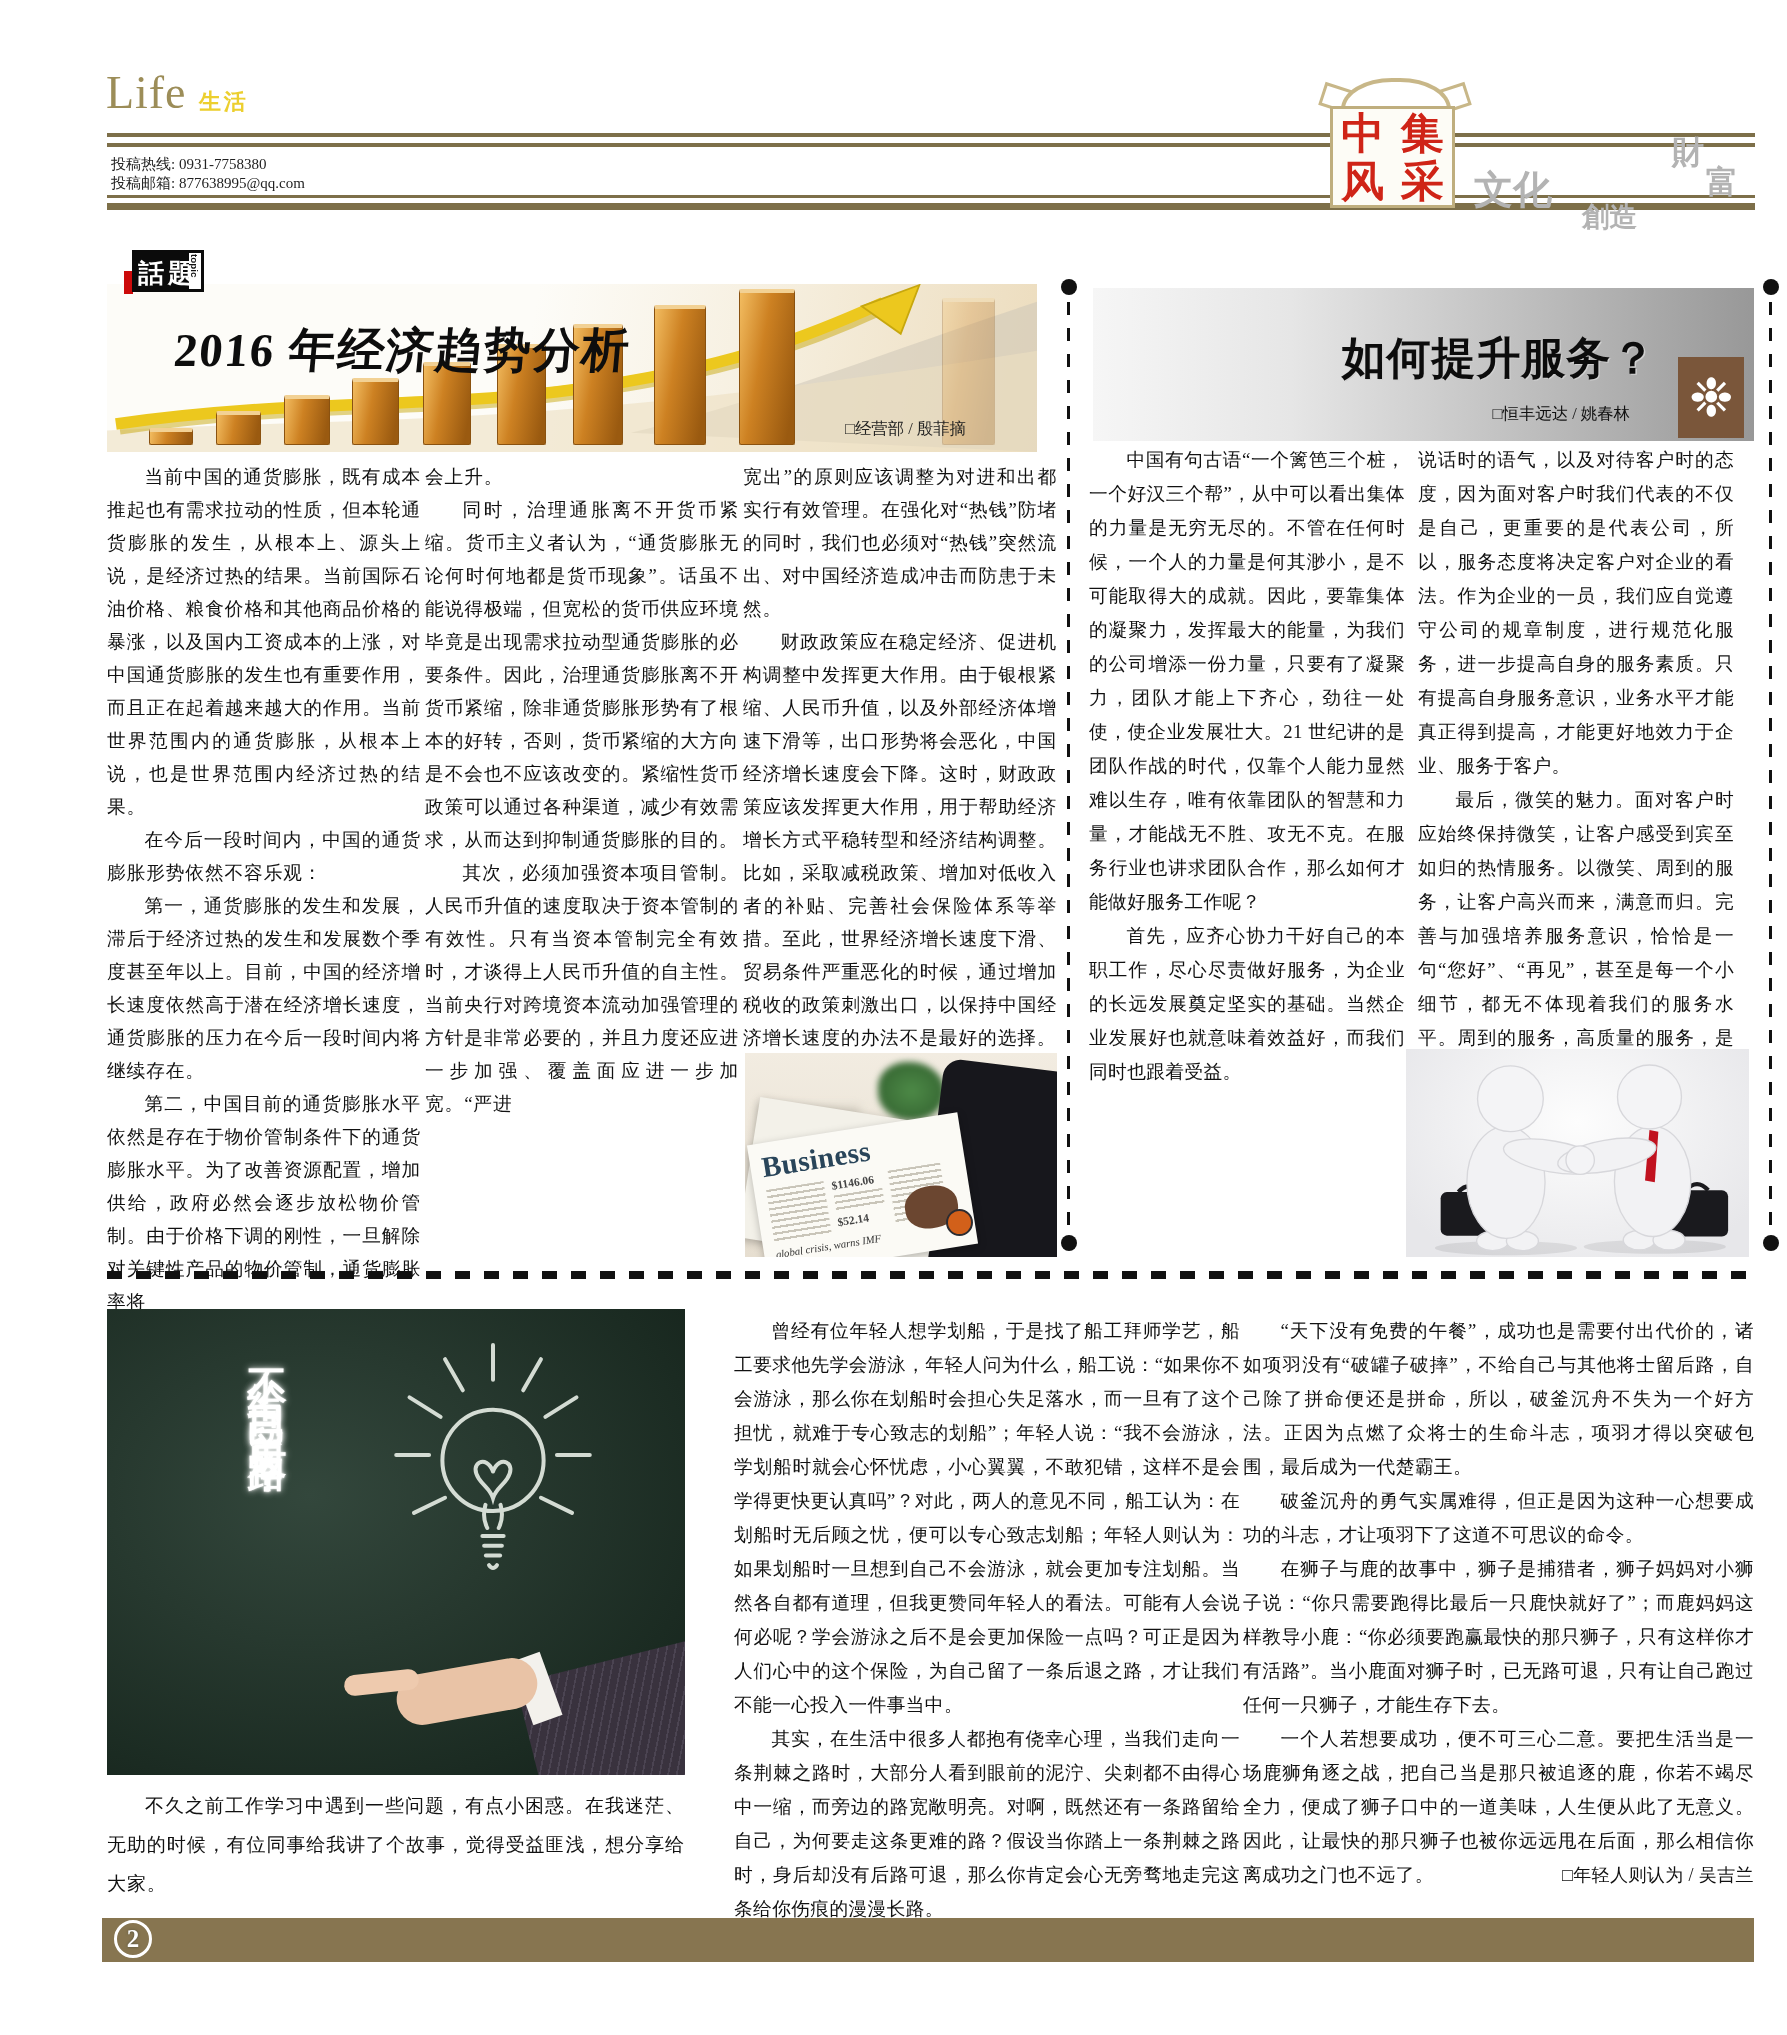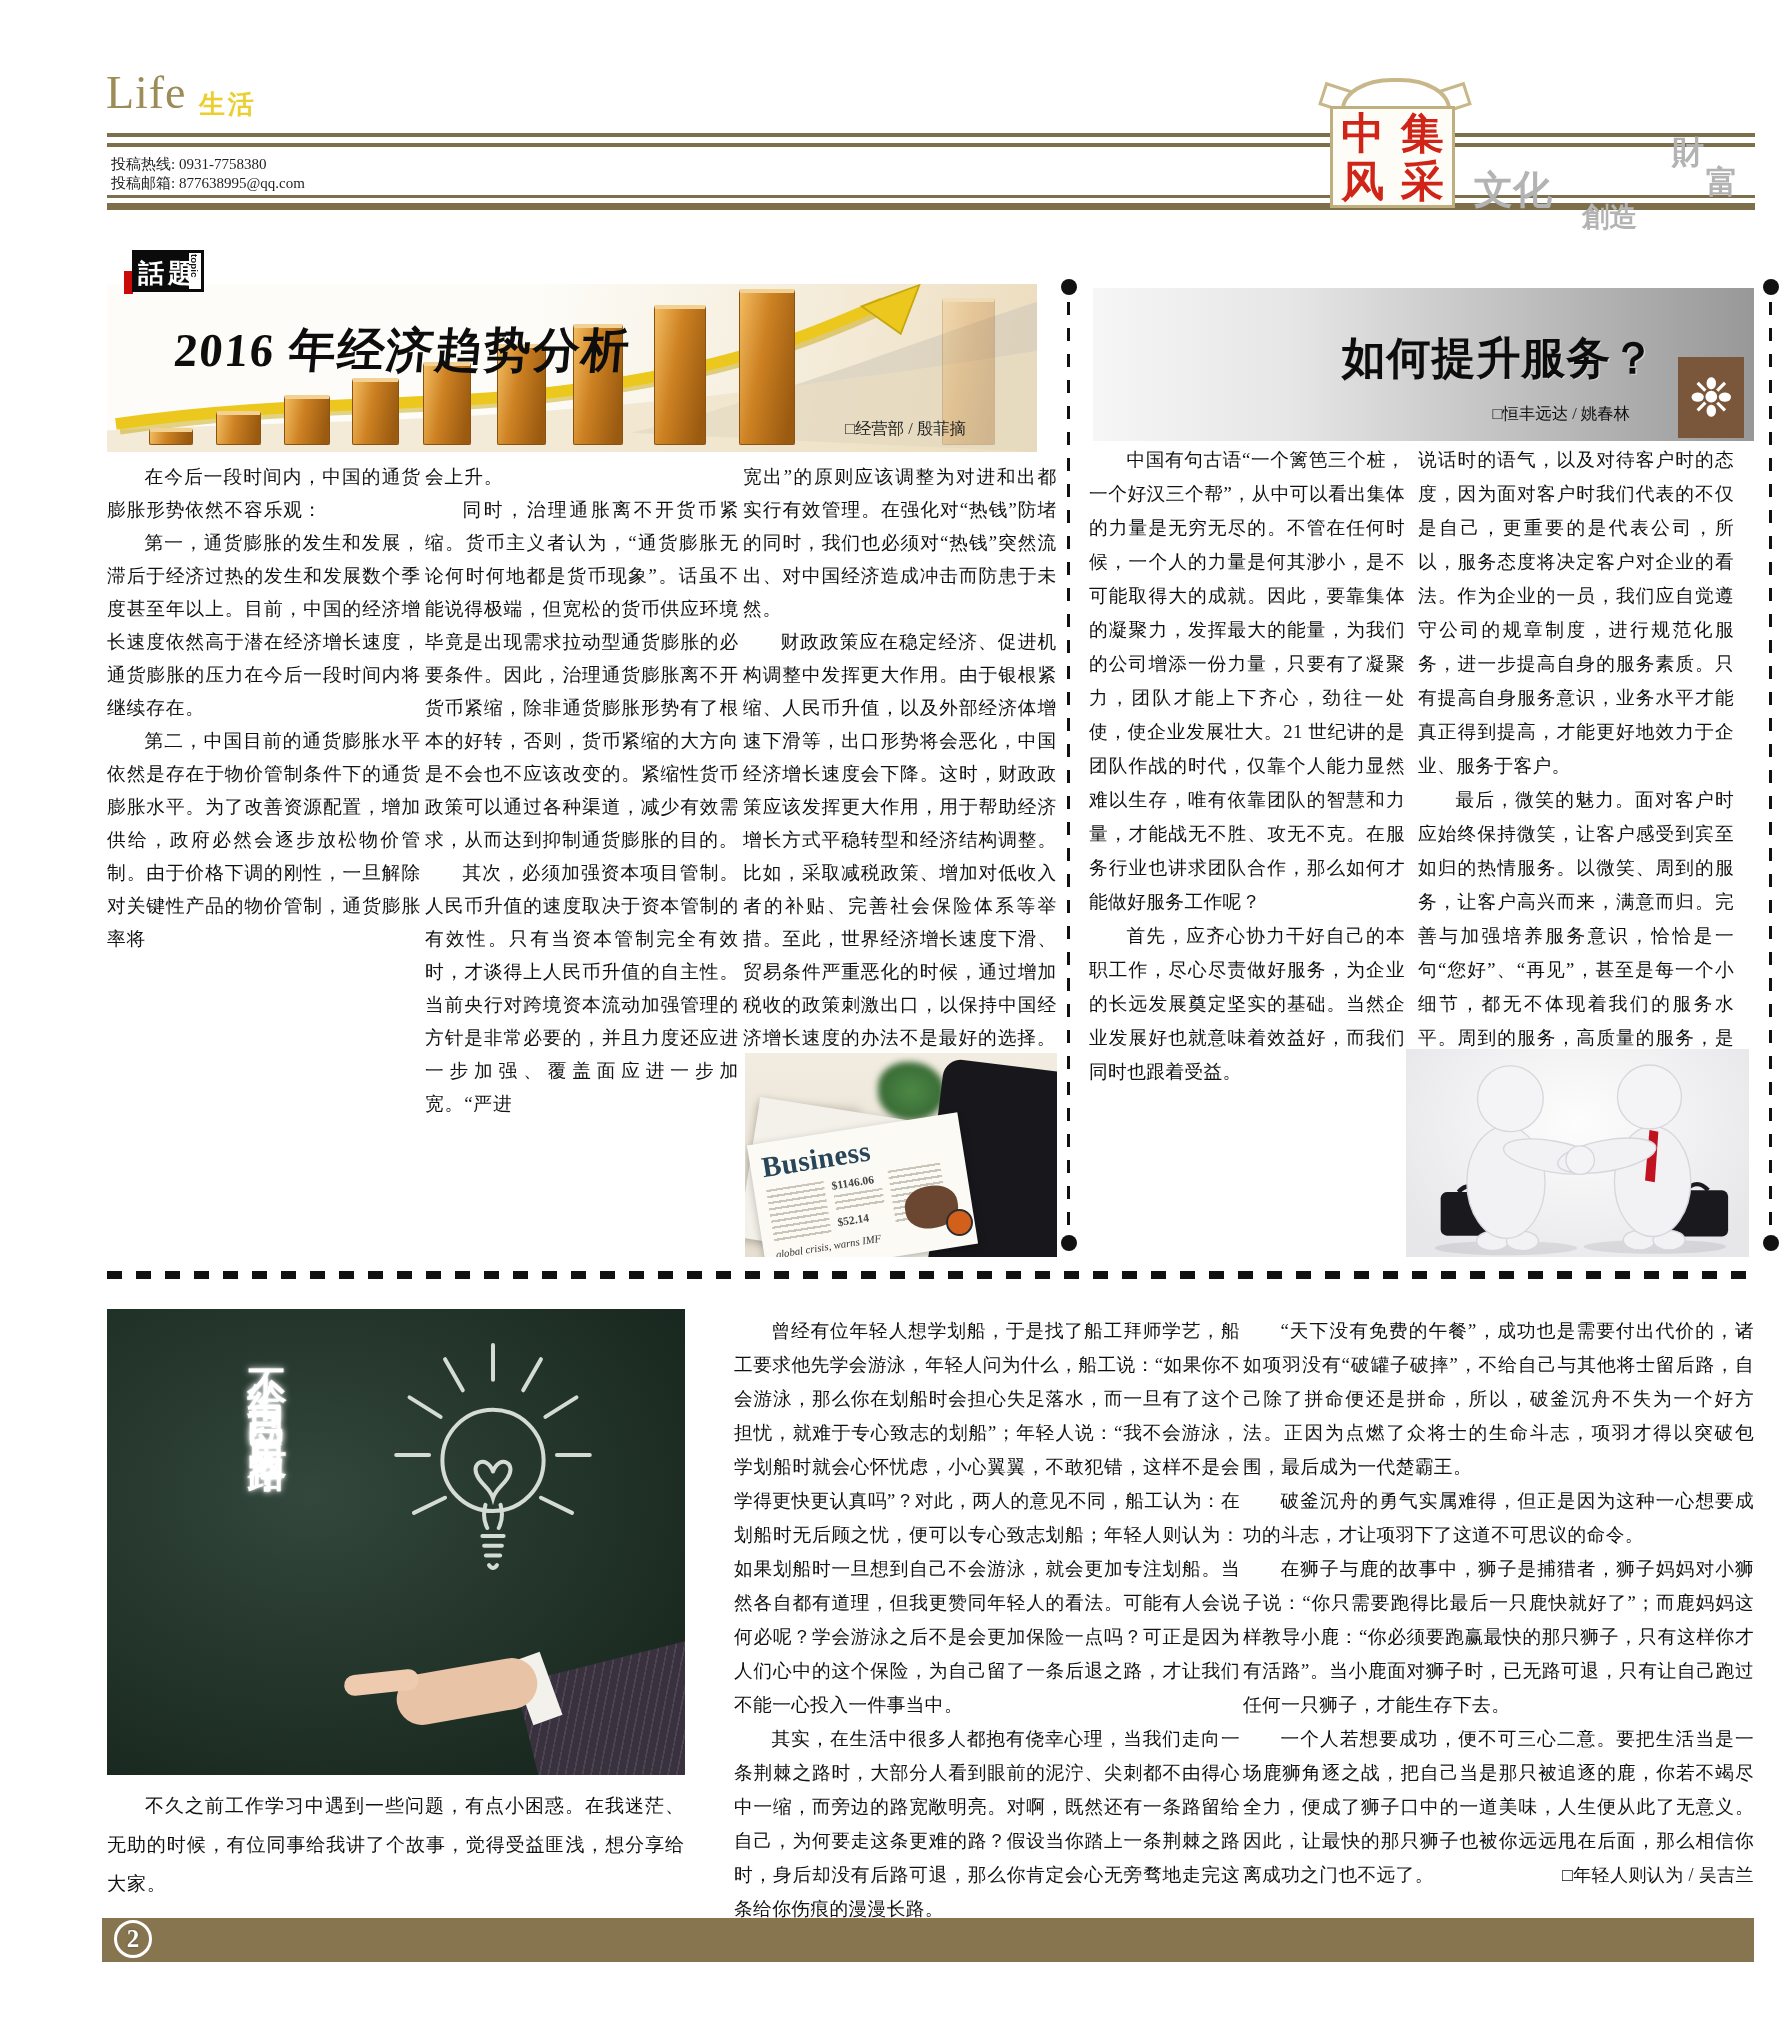--- a/index.html
+++ b/index.html
@@ -2,21 +2,21 @@
 <html style="font-size:7px"><head>
 <meta charset="utf-8">
 <style>
   html,body{margin:0;padding:0;background:#fff;}
   #page{position:relative;width:1788px;height:2035px;background:#fff;overflow:hidden;
         font-family:"Liberation Serif","DejaVu Serif",serif;color:#111;}
   .abs{position:absolute;}
   .rule{position:absolute;background:#7d6f49;}
   
   .life-en{font-size:46px;color:#9c8d58;letter-spacing:0.9px;}
-  .life-zh{font-size:26px;color:#eccf2e;font-weight:bold;letter-spacing:2.7px;}
+  .life-zh{font-size:22px;color:#eccf2e;font-weight:bold;letter-spacing:2.7px;}
   .contact{font-size:15px;color:#222;font-family:"Liberation Serif","DejaVu Serif",serif;}
   .logo-box{position:absolute;left:1330px;top:106px;width:125px;height:102px;background:#fdfcf6;
             border:3.1px solid #bfae7e;box-sizing:border-box;z-index:5;
             display:grid;grid-template-columns:1fr 1fr;align-items:center;justify-items:center;}
   .logo-box span{font-size:43px;font-weight:bold;color:#cf2417;line-height:1;}
   .logo-crown{position:absolute;left:1341px;top:78px;width:102px;height:31px;border:4px solid #c8b788;
               border-bottom:none;border-radius:51px 51px 0 0 / 31px 31px 0 0;background:#fff;z-index:4;}
   .ribbon{position:absolute;width:31px;height:18px;background:#fff;border:3.1px solid #c8b788;z-index:3;}
   .tag{position:absolute;color:#b3b3b3;font-weight:bold;z-index:5;}
   .topic-badge{position:absolute;left:132px;top:250px;width:72px;height:42px;background:#0b0b0b;z-index:6;}
@@ -128,20 +128,21 @@
     <span class="gbar" style="left:390px;width:49px;height:101px;"></span>
     <span class="gbar" style="left:466px;width:50px;height:121px;"></span>
     <span class="gbar" style="left:547px;width:52px;height:140px;"></span>
     <span class="gbar" style="left:632px;width:56px;height:156px;"></span>
     <span class="gbar ghost" style="left:835px;width:53px;height:147px;"></span>
     <div class="hero-title">2016 年经济趋势分析</div>
     <div class="hero-byline">□经营部 / 殷菲摘</div>
   </div>
 
   <div class="colA" style="left:107px;top:460px;">
+    <p class="ind">当前中国的通货膨胀，既有成本推起也有需求拉动的性质，但本轮通货膨胀的发生，从根本上、源头上说，是经济过热的结果。当前国际石油价格、粮食价格和其他商品价格的暴涨，以及国内工资成本的上涨，对中国通货膨胀的发生也有重要作用，而且正在起着越来越大的作用。当前世界范围内的通货膨胀，从根本上说，也是世界范围内经济过热的结果。</p>
     <p class="ind">在今后一段时间内，中国的通货膨胀形势依然不容乐观：</p>
     <p class="ind">第一，通货膨胀的发生和发展，滞后于经济过热的发生和发展数个季度甚至年以上。目前，中国的经济增长速度依然高于潜在经济增长速度，通货膨胀的压力在今后一段时间内将继续存在。</p>
     <p class="ind">第二，中国目前的通货膨胀水平依然是存在于物价管制条件下的通货膨胀水平。为了改善资源配置，增加供给，政府必然会逐步放松物价管制。由于价格下调的刚性，一旦解除对关键性产品的物价管制，通货膨胀率将</p>
   </div>
   <div class="colA" style="left:425px;top:460px;">
     <p>会上升。</p>
     <p class="ind">同时，治理通胀离不开货币紧缩。货币主义者认为，“通货膨胀无论何时何地都是货币现象”。话虽不能说得极端，但宽松的货币供应环境毕竟是出现需求拉动型通货膨胀的必要条件。因此，治理通货膨胀离不开货币紧缩，除非通货膨胀形势有了根本的好转，否则，货币紧缩的大方向是不会也不应该改变的。紧缩性货币政策可以通过各种渠道，减少有效需求，从而达到抑制通货膨胀的目的。</p>
     <p class="ind">其次，必须加强资本项目管制。人民币升值的速度取决于资本管制的有效性。只有当资本管制完全有效时，才谈得上人民币升值的自主性。当前央行对跨境资本流动加强管理的方针是非常必要的，并且力度还应进一步加强、覆盖面应进一步加宽。“严进</p>
   </div>
   <div class="colA" style="left:743px;top:460px;">

